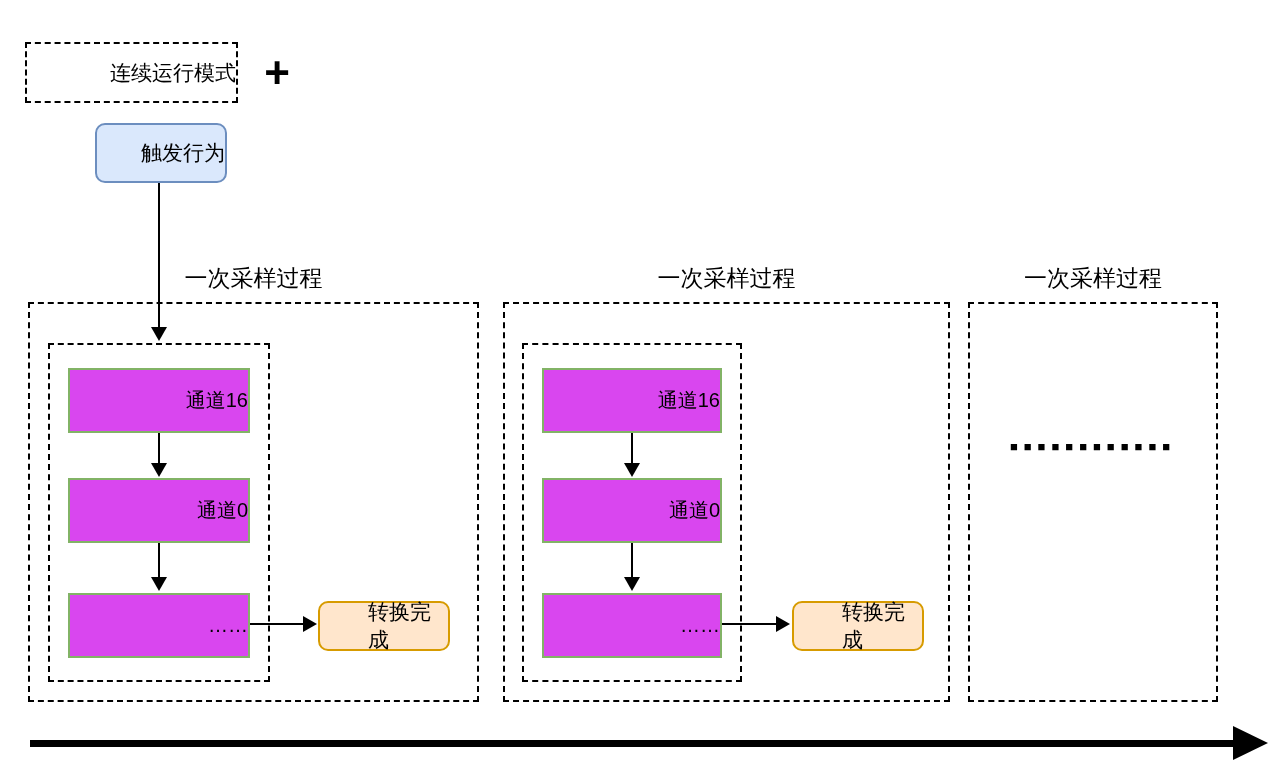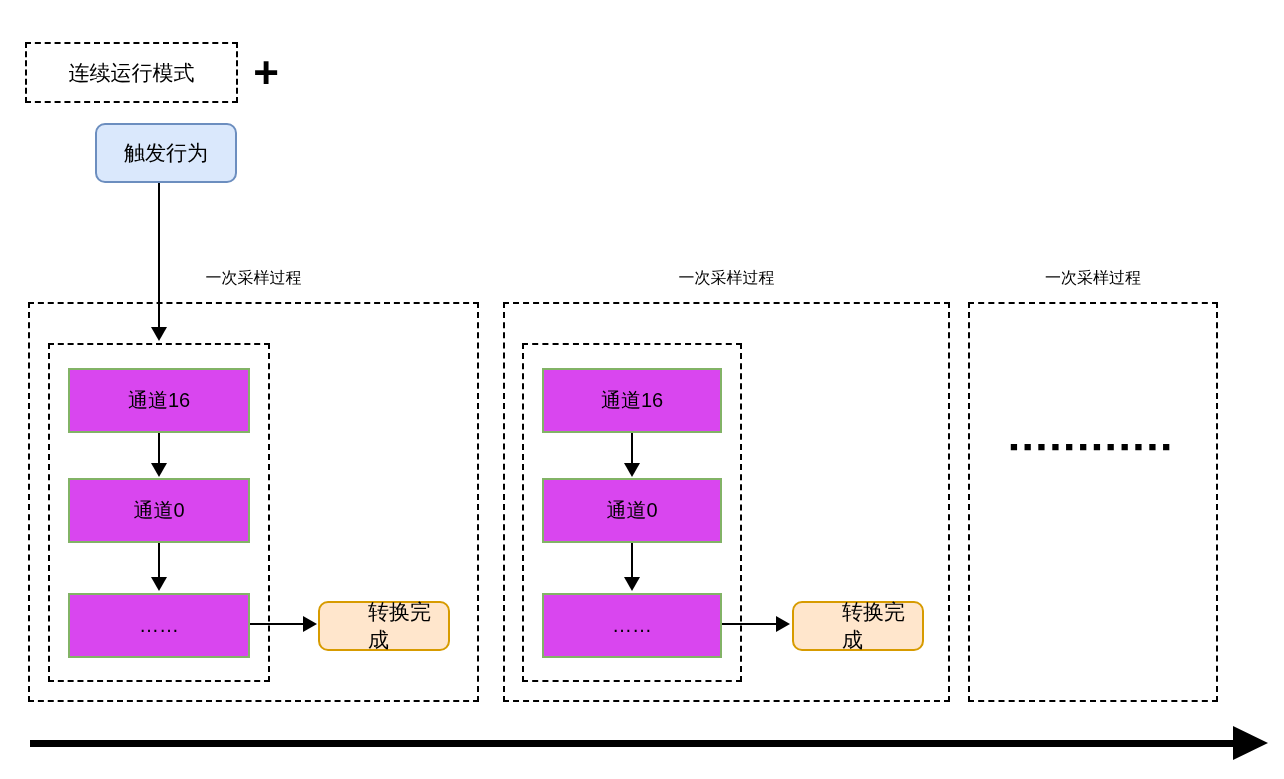--- a/index.html
+++ b/index.html
@@ -1,21 +1,21 @@
 <!DOCTYPE html>
 <html><head>
 <meta charset="utf-8">
 <style>
   html,body { margin:0; padding:0; background:#ffffff; }
   #canvas {
     position:relative; width:1284px; height:779px; background:#ffffff;
     font-family:"Liberation Sans","DejaVu Sans",sans-serif; color:#000;
     overflow:hidden;
   }
-  #canvas * { box-sizing:border-box; }
+  #canvas * { box-sizing:border-box;justify-content:flex-end; }
 
   .dashed-box {
     position:absolute; border:2px dashed #000; background:transparent;
   }
   .center-text { display:flex; align-items:center; justify-content:center; }
 
   .mode-box { font-size:21px; }
   .plus-sign {
     position:absolute; font-size:44px; font-weight:bold; line-height:1;
     display:flex; align-items:center; justify-content:center;
@@ -26,21 +26,21 @@
   }
   .blue-box   { background:#dae8fc; border:2px solid #6c8ebf; font-size:21px; }
   .orange-box { background:#ffe6cc; border:2px solid #d79b00; font-size:21px;padding-left:48px; }
 
   .green-box {
     position:absolute; background:#d946ef; border:2px solid #82b366;
     display:flex; align-items:center; justify-content:center; font-size:20px;
   }
 
   .block-label {
-    position:absolute; font-size:16px; text-align:center; height:28px;
+    position:absolute; font-size:23px; text-align:center; height:28px;
     line-height:28px; white-space:nowrap;
   }
 
   .vline { position:absolute; width:2px; background:#000; }
   .hline { position:absolute; height:2px; background:#000; }
   .arrow-head-down {
     position:absolute; width:0; height:0;
     border-left:8px solid transparent; border-right:8px solid transparent;
     border-top:14px solid #000;
   }
@@ -69,21 +69,21 @@
 
   <div class="dashed-box center-text mode-box" style="left:25px; top:42px; width:213px; height:61px;">
     <span>连续运行模式</span>
   </div>
 
   <div class="plus-sign" style="left:242px; top:42px; width:48px; height:61px;">
     <span>+</span>
   </div>
 
 
-  <div class="round-box blue-box" style="left:95px; top:123px; width:142px; height:60px;">
+  <div class="round-box blue-box" style="left:95px; top:123px; width:132px; height:60px;">
     <span>触发行为</span>
   </div>
 
   <div class="vline" style="left:158px; top:183px; height:145px;"></div>
   <div class="arrow-head-down" style="left:151px; top:327px;"></div>
 
   <div>
     <div class="block-label" style="left:28px; top:264px; width:451px;">一次采样过程</div>
 
     <div class="dashed-box" style="left:28px; top:302px; width:451px; height:400px;"></div>

